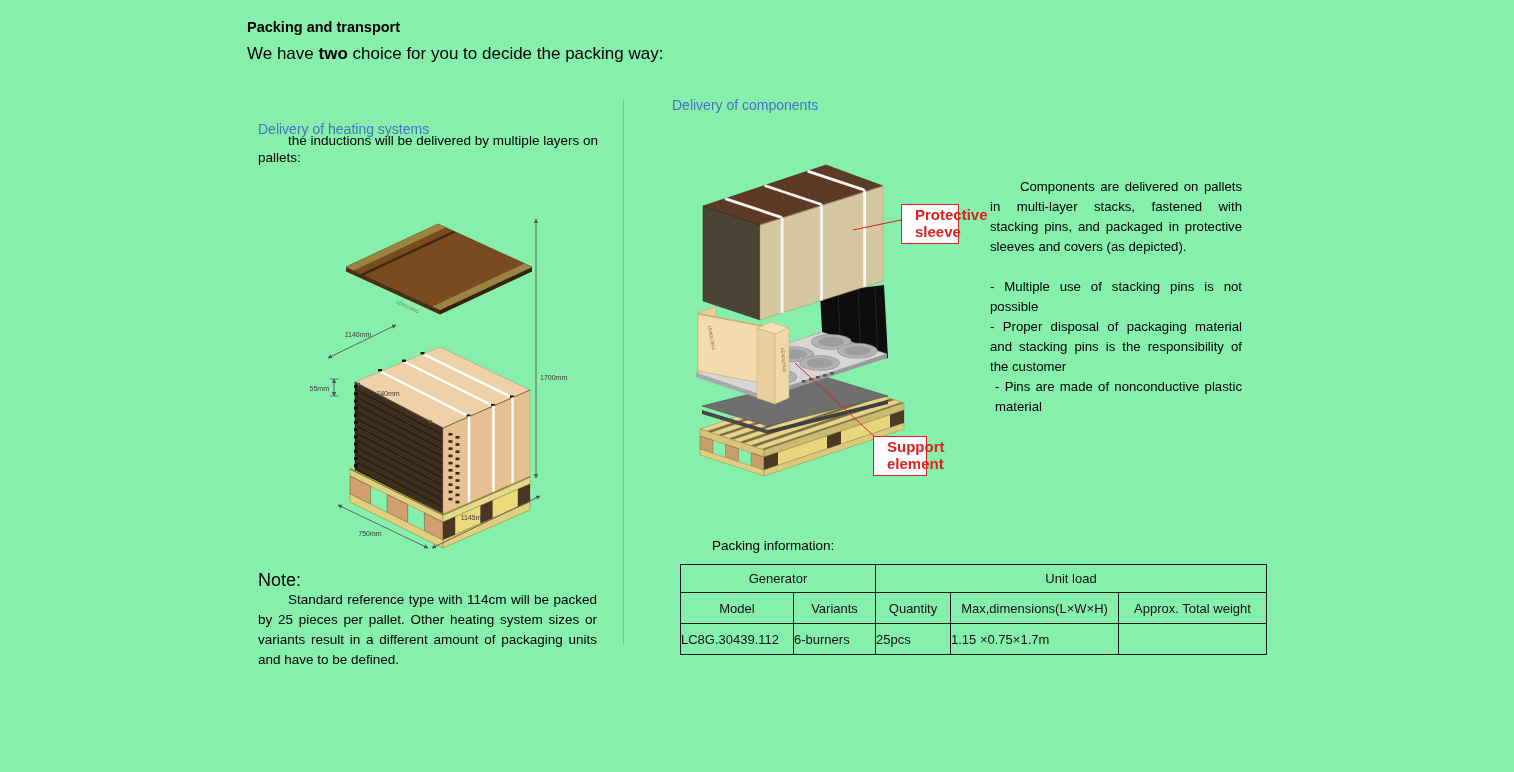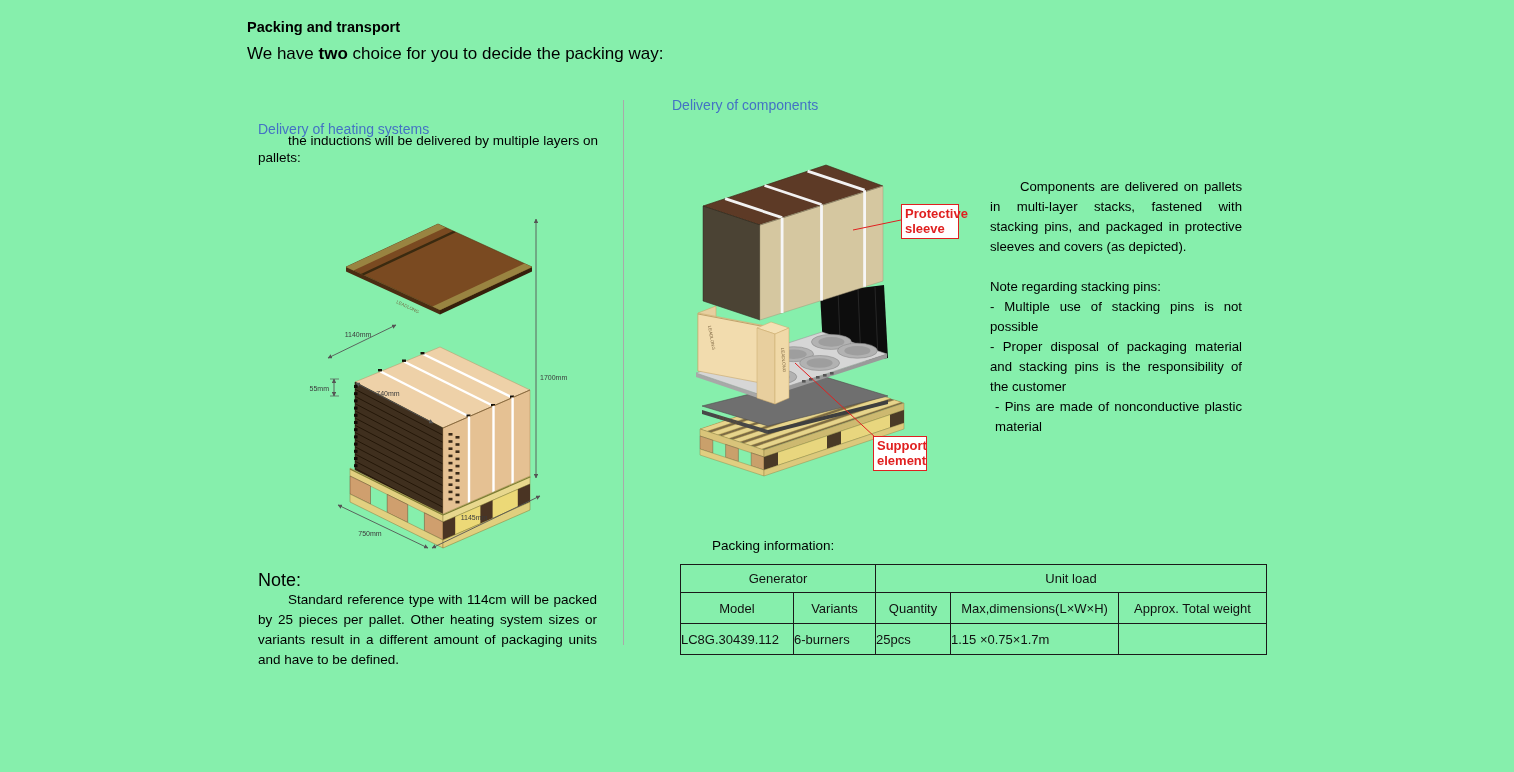--- a/index.html
+++ b/index.html
@@ -25,21 +25,21 @@
   .right-text { left:990px; top:177px; width:252px; font-size:13.2px; line-height:20px; text-align:justify; }
   .right-text .rbody { text-indent:30px; margin-bottom:20px; }
   .right-text p { margin:0; }
   .right-text .indent-sm { padding-left:5px; }
 
   .illus-left { left:300px; top:215px; width:270px; height:340px; }
   .illus-right { left:672px; top:158px; width:300px; height:330px; }
 
   .callout {
     position:absolute; border:1.3px solid #E02020; color:#E02020; background:#fff;
-    font-weight:bold; font-size:13px; line-height:1.12; padding:2px 3px;
+    font-weight:bold; font-size:15px; line-height:1.12; padding:2px 13px;
   }
   .callout-protective { left:901px; top:204px; width:58px; }
   .callout-support { left:873px; top:436px; width:54px; }
 
   .pack-label { left:712px; top:538px; font-size:13.5px; }
   .info-table { position:absolute; left:680px; top:564px; width:586px; border-collapse:collapse; font-size:13px; color:#111; table-layout:fixed; }
   .info-table th, .info-table td { border:1.2px solid #1a1a1a; vertical-align:middle; font-weight:normal; padding:0; }
   .info-table .grp th { height:28px; }
   .info-table .hdr th { height:31px; }
   .info-table .dat td { height:31px; }
@@ -286,21 +286,20 @@
 
     <line x1="181" y1="72" x2="229" y2="62" stroke="#E02020" stroke-width="1"></line>
     <line x1="123" y1="205" x2="204" y2="280" stroke="#E02020" stroke-width="1"></line>
   </svg>
 
   <div class="callout callout-protective">Protective sleeve</div>
   <div class="callout callout-support">Support element</div>
 
   <div class="abs right-text">
     <p class="rbody">Components are delivered on pallets in multi-layer stacks, fastened with stacking pins, and packaged in protective sleeves and covers (as depicted).</p>
-    <p>Note regarding stacking pins:</p>
     <p>- Multiple use of stacking pins is not possible</p>
     <p>- Proper disposal of packaging material and stacking pins is the responsibility of the customer</p>
     <p class="indent-sm">- Pins are made of nonconductive plastic material</p>
   </div>
 
   <p class="abs pack-label">Packing information:</p>
 
   <table class="info-table">
     <colgroup>
       <col style="width:113px">

